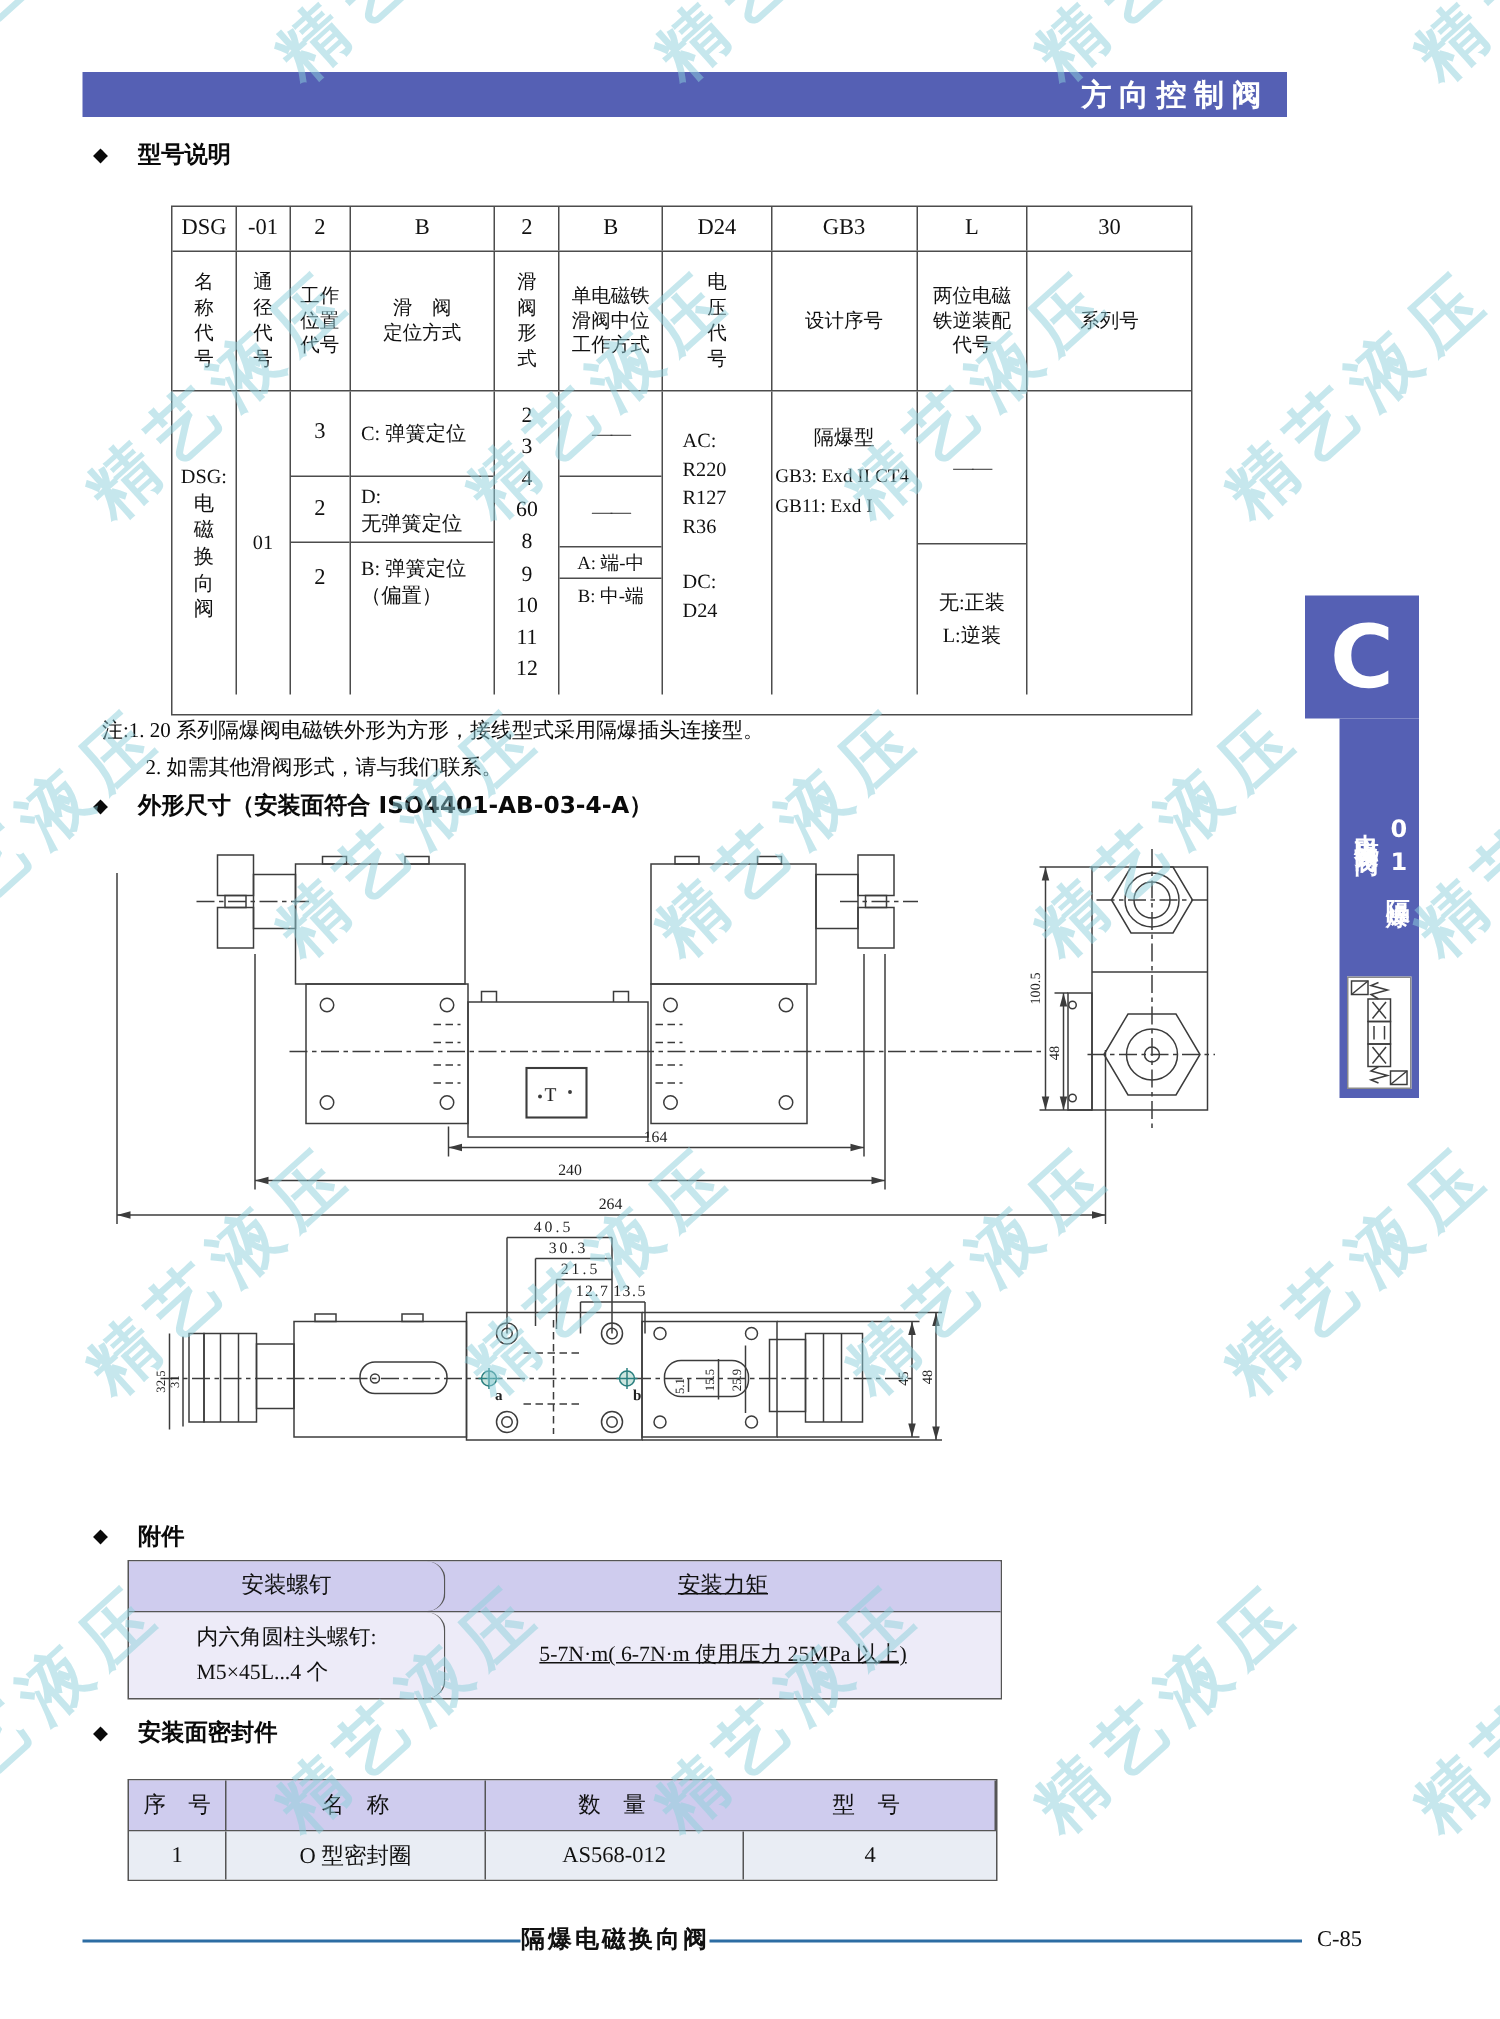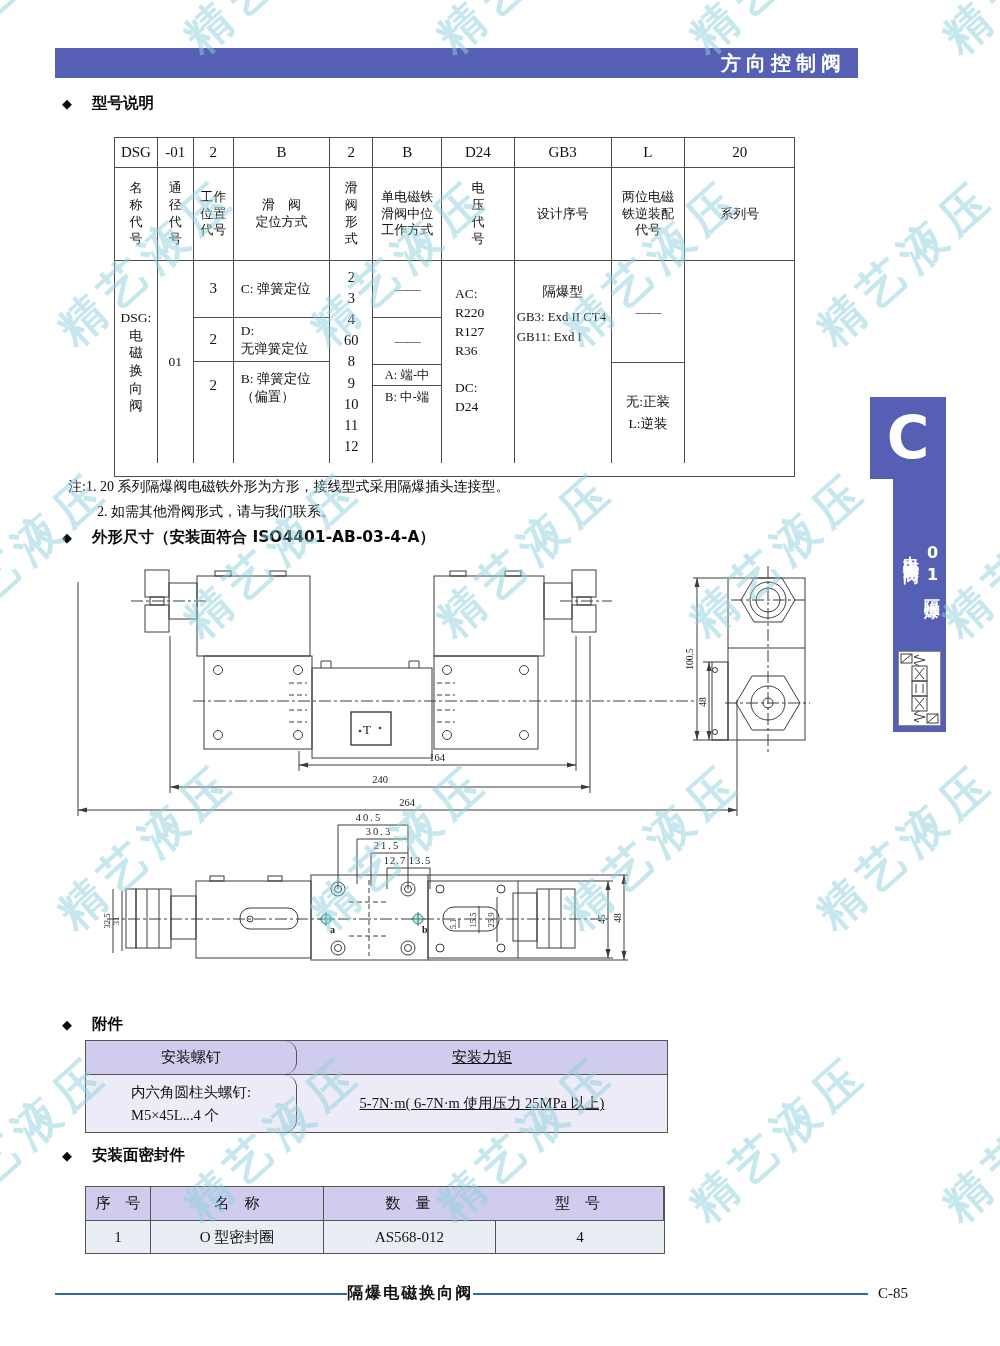--- a/index.html
+++ b/index.html
@@ -99,21 +99,21 @@
     <div class="mt-row mt-row1">
       <div class="mt-cell" style="width:43px">DSG</div>
       <div class="mt-cell" style="width:36px">-01</div>
       <div class="mt-cell" style="width:40px">2</div>
       <div class="mt-cell" style="width:97px">B</div>
       <div class="mt-cell" style="width:43px">2</div>
       <div class="mt-cell" style="width:69px">B</div>
       <div class="mt-cell" style="width:73px">D24</div>
       <div class="mt-cell" style="width:97px">GB3</div>
       <div class="mt-cell" style="width:74px">L</div>
-      <div class="mt-cell last" style="width:109px">20</div>
+      <div class="mt-cell last" style="width:109px">30</div>
     </div>
     <div class="mt-row mt-row2">
       <div class="mt-cell" style="width:43px">名
 称
 代
 号</div>
       <div class="mt-cell" style="width:36px">通
 径
 代
 号</div>

